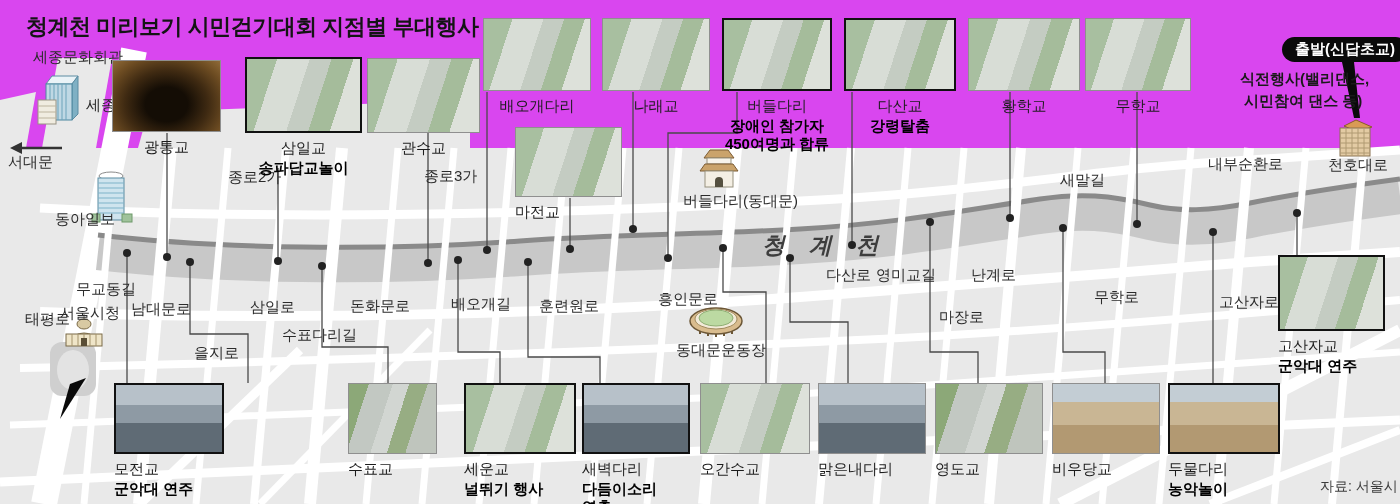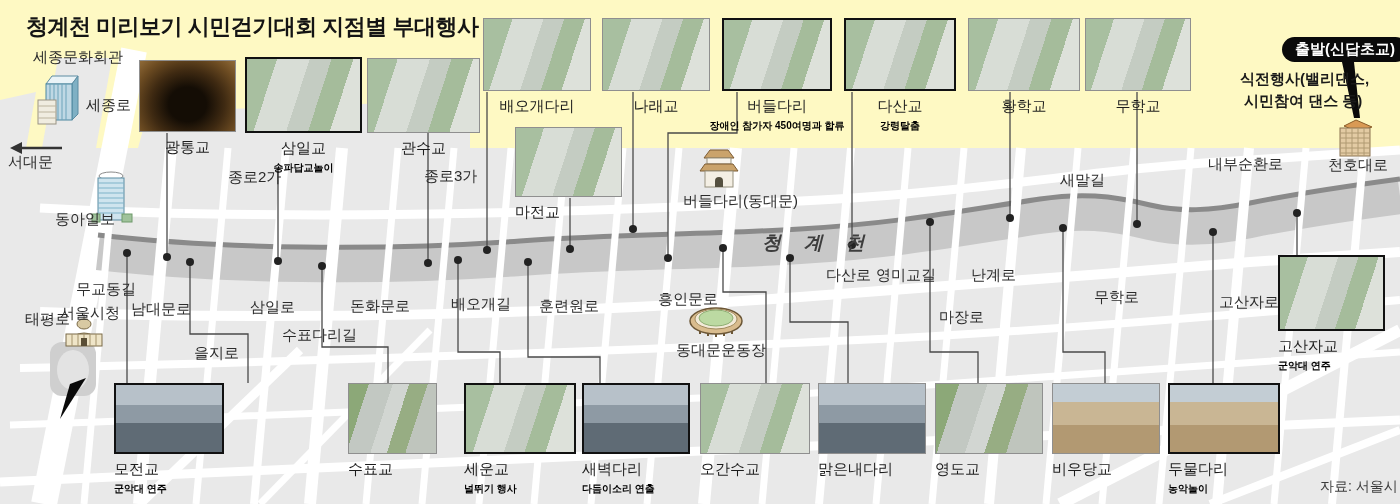--- a/index.html
+++ b/index.html
@@ -1,36 +1,36 @@
 <!DOCTYPE html>
 <html><head>
 <meta charset="utf-8">
 <style>
   html,body{margin:0;padding:0;background:#fff;}
-  #stage{position:relative;width:1400px;height:504px;background:#fef9c3;overflow:hidden;
+  #stage{position:relative;width:1400px;height:504px;background:#d946ef;overflow:hidden;
          font-family:"Liberation Sans","DejaVu Sans",sans-serif;color:#1e1e1e;}
   #bgsvg{position:absolute;left:0;top:0;z-index:0;}
   .abs{position:absolute;z-index:2;}
   #title{left:26px;top:12px;font-size:22px;font-weight:bold;color:#141414;letter-spacing:-0.5px;}
   .rl{position:absolute;z-index:2;font-size:15px;color:#2b2b2b;white-space:nowrap;}
   .stream-label{position:absolute;z-index:2;font-family:"Liberation Serif","DejaVu Serif",serif;
-     font-style:italic;font-weight:bold;font-size:19px;color:#3d3d3d;letter-spacing:9px;white-space:nowrap;}
+     font-style:italic;font-weight:bold;font-size:23px;color:#3d3d3d;letter-spacing:9px;white-space:nowrap;}
   .badge{position:absolute;z-index:3;background:#0a0a0a;color:#fff;font-weight:bold;font-size:15px;
      padding:3px 13px;border-radius:14px;white-space:nowrap;}
   .note{position:absolute;z-index:2;font-size:15px;font-weight:bold;color:#1a1a1a;white-space:nowrap;}
   .spot{position:absolute;z-index:2;}
   .ph{width:100%;border:1px solid #8f8f8f;box-sizing:border-box;}
   .spot.event .ph{border:2px solid #111;}
   .ph-tunnel{background:radial-gradient(ellipse at 50% 62%, #140d05 0 28%, #3f2a12 55%, #6d4c22 80%, #8f6a38 100%);}
   .ph-a{background:linear-gradient(108deg,#8ca878 0 18%,#c2c8c2 18% 40%,#d2d6d2 40% 55%,#97ad83 55% 72%,#bfc5bd 72%);}
   .ph-b{background:linear-gradient(108deg,#a8bfa0 0 22%,#d8ddd6 22% 46%,#c4ccc2 46% 62%,#a5bc9b 62% 78%,#dde1da 78%);}
   .ph-c{background:linear-gradient(180deg,#b7c1c9 0 30%,#8e9aa4 30% 56%,#5f6b75 56%);}
   .ph-d{background:linear-gradient(180deg,#c3cdd4 0 26%,#c9b694 26% 60%,#b29972 60%);}
   .cap{font-size:15px;color:#1c1c1c;margin-top:6px;word-break:keep-all;line-height:17px;}
-  .ev{font-size:10px;font-weight:bold;color:#000;margin-top:3px;word-break:keep-all;line-height:18px;}
+  .ev{font-size:15px;font-weight:bold;color:#000;margin-top:3px;word-break:keep-all;line-height:18px;}
   .ctr .cap,.ctr .ev{width:140%;margin-left:-20%;text-align:center;}
   #source{font-size:14px;color:#3c3c3c;}
 </style>
 </head>
 <body>
 
 <div id="stage">
 
 <svg id="bgsvg" width="1400" height="504" viewBox="0 0 1400 504">
 
@@ -220,21 +220,21 @@
 <div class="rl" style="left:1060px;top:171px;">새말길</div>
 <div class="rl" style="left:1208px;top:155px;">내부순환로</div>
 <div class="rl" style="left:1328px;top:156px;">천호대로</div>
 
 <div class="stream-label" style="left:762px;top:230px;">청 계 천</div>
 
 <div class="badge" style="left:1282px;top:37px;">출발(신답초교)</div>
 <div class="note" style="left:1240px;top:70px;">식전행사(밸리댄스,</div>
 <div class="note" style="left:1244px;top:92px;">시민참여 댄스 등)</div>
 
-<div class="spot ctr" style="left:139px;top:60px;width:97px;">
+<div class="spot ctr" style="left:112px;top:60px;width:109px;">
   <div class="ph ph-tunnel" style="height:72px;"></div>
   <div class="cap">광통교</div>
 </div>
 <div class="spot ctr event" style="left:245px;top:57px;width:117px;">
   <div class="ph ph-b" style="height:76px;"></div>
   <div class="cap">삼일교</div>
   <div class="ev">송파답교놀이</div>
 </div>
 <div class="spot ctr" style="left:483px;top:18px;width:108px;">
   <div class="ph ph-b" style="height:73px;"></div>

